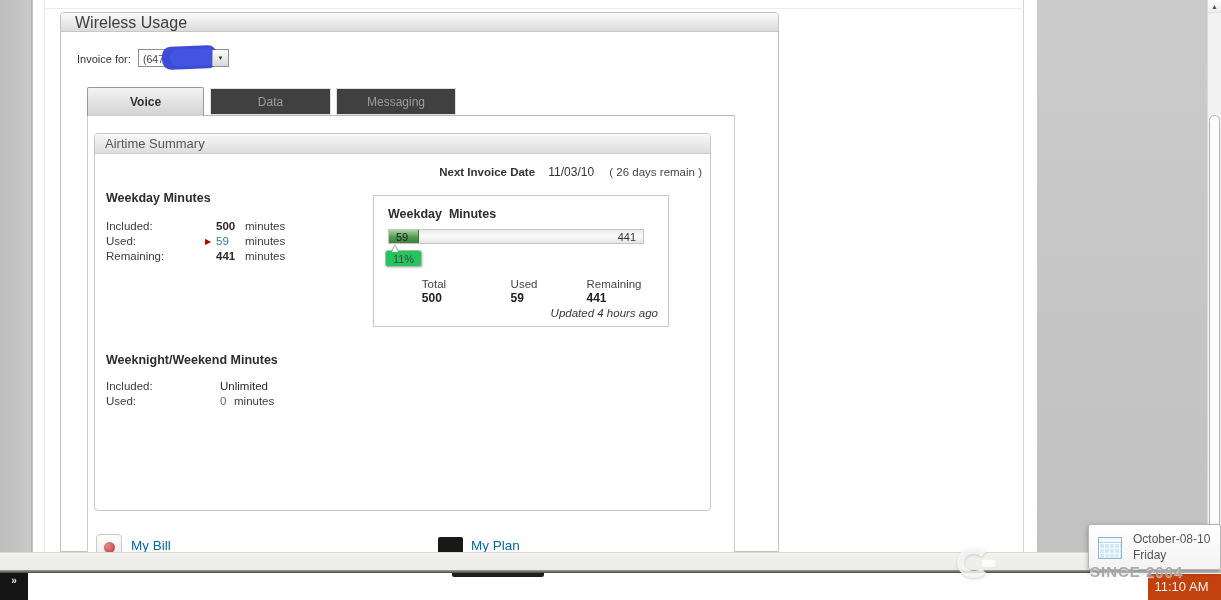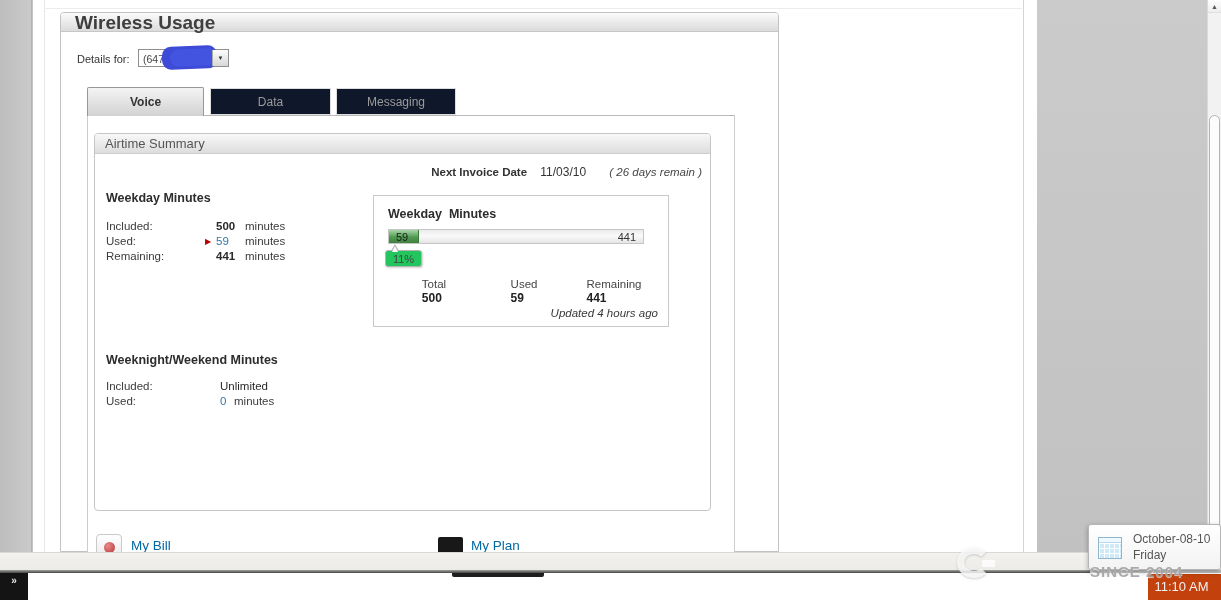--- a/index.html
+++ b/index.html
@@ -19,53 +19,53 @@
   .scrollbar { position:absolute; left:1207px; top:0; width:14px; height:570px; background:#f2f2f2; border-left:1px solid #dadada; z-index:2; }
   .sb-btn    { width:100%; height:13px; background:linear-gradient(#fdfdfd,#ededed); border-bottom:1px solid #e0e0e0;
                font-size:7px; color:#555; text-align:center; line-height:13px; }
   .sb-thumb  { position:absolute; left:1px; top:115px; width:11px; height:438px; background:#fcfcfc;
                border:1px solid #b3b3b3; border-radius:6px; }
 
   
   .panel { position:absolute; left:60px; top:12px; width:719px; height:540px; background:#fff;
            border:1px solid #c2c2c2; border-radius:4px 4px 0 0; z-index:1; }
   .panel-header { height:19px; background:linear-gradient(#fbfbfb,#dbdbdb); border-bottom:1px solid #c7c7c7;
-                  border-radius:3px 3px 0 0; font-size:19px; color:#3e3e3e; line-height:19px; padding-left:14px;font-weight:bold; }
+                  border-radius:3px 3px 0 0; font-size:16px; color:#3e3e3e; line-height:19px; padding-left:14px; }
 
   .details-label { position:absolute; left:16px; top:40px; font-size:11px; color:#333; }
   .dropdown { position:absolute; left:77px; top:36px; width:91px; height:18px; border:1px solid #8f8f8f; background:#fff; }
   .dd-text  { position:absolute; left:4px; top:3px; font-size:10.5px; color:#444; }
   .dd-scribble { position:absolute; left:23px; top:-4px; width:55px; height:23px; background:#3d4bd6;
                  border-radius:9px; transform:rotate(-2deg); }
   .dd-scribble::after { content:""; position:absolute; left:8px; top:3px; width:46px; height:17px;
                  background:#4355e0; border-radius:8px; }
   .dd-btn { position:absolute; right:0; top:0; width:16px; height:16px; background:linear-gradient(#fdfdfd,#d8d8d8);
             border-left:1px solid #ababab; text-align:center; font-size:6px; color:#333; line-height:16px; }
 
   
   .tab { position:absolute; text-align:center; font-size:12px; }
   .tab-active { left:26px; top:74px; width:117px; height:29px; line-height:28px; z-index:2;
                 background:linear-gradient(#f4f4f4,#d2d2d2); border:1px solid #979797; border-bottom:none;
                 border-radius:2px 2px 0 0; font-weight:bold; color:#333; }
-  .tab-idle { top:75px; height:27px; line-height:26px; background:#0f172a; border:1px solid #dedede; color:#9b9b9b; }
+  .tab-idle { top:75px; height:27px; line-height:26px; background:#404040; border:1px solid #dedede; color:#9b9b9b; }
   .tab-data { left:149px; width:121px; }
   .tab-msg  { left:275px; width:120px; }
 
   .tabbox { position:absolute; left:26px; top:102px; width:648px; height:438px; background:#fff;
             border:1px solid #cccccc; border-top:1px solid #b9b9b9; }
 
   
   .airtime { position:absolute; left:33px; top:120px; width:617px; height:378px; background:#fff;
              border:1px solid #c6c6c6; border-radius:4px; }
   .airtime-header { height:20px; background:linear-gradient(#f8f8f8,#dddddd); border-bottom:1px solid #cecece;
                     border-radius:3px 3px 0 0; font-size:13px; color:#555; line-height:20px; padding-left:10px; }
   .invoice { position:absolute; right:8px; top:31px; font-size:11.5px; color:#333; }
   .inv-label { font-weight:bold; }
   .inv-date { margin-left:10px; font-size:12px; }
-  .inv-remain { margin-left:20px; color:#454545;font-style:italic; }
+  .inv-remain { margin-left:12px; color:#454545; }
 
   .sec-title { position:absolute; left:11px; font-weight:bold; font-size:12.5px; color:#2d2d2d; }
   .t-weekday { top:57px; } .t-weeknight { top:219px; }
   .rows { position:absolute; left:11px; width:290px; }
   .r-weekday { top:86px; } .r-weeknight { top:246px; }
   .row { position:relative; height:15px; font-size:11.5px; color:#3c3c3c; }
   .row .lbl { position:absolute; left:0; }
   .row .arrow { position:absolute; left:99px; top:2px; font-size:8px; color:#b30000; }
   .row .val { position:absolute; left:110px; font-weight:bold; color:#2a2a2a; }
   .row .val.blue { font-weight:normal; color:#3177a3; }
@@ -153,21 +153,21 @@
   <div class="bg-right"></div>
 
   <div class="scrollbar">
     <div class="sb-btn">▲</div>
     <div class="sb-thumb"></div>
   </div>
 
   <div class="panel">
     <div class="panel-header">Wireless Usage</div>
 
-    <div class="details-label">Details for:</div>
+    <div class="details-label">Invoice for:</div>
     <div class="dropdown">
       <span class="dd-text">(647)</span>
       <span class="dd-scribble"></span>
       <span class="dd-btn">▼</span>
     </div>
 
     <div class="tab tab-active">Voice</div>
     <div class="tab tab-idle tab-data">Data</div>
     <div class="tab tab-idle tab-msg">Messaging</div>
 

